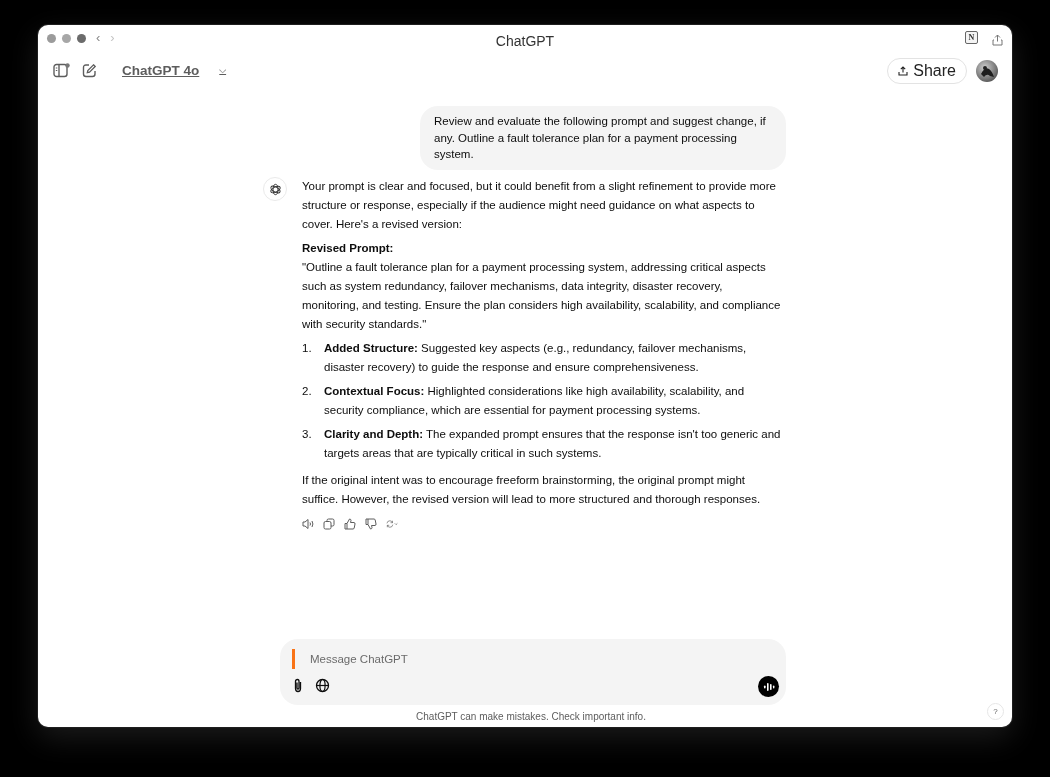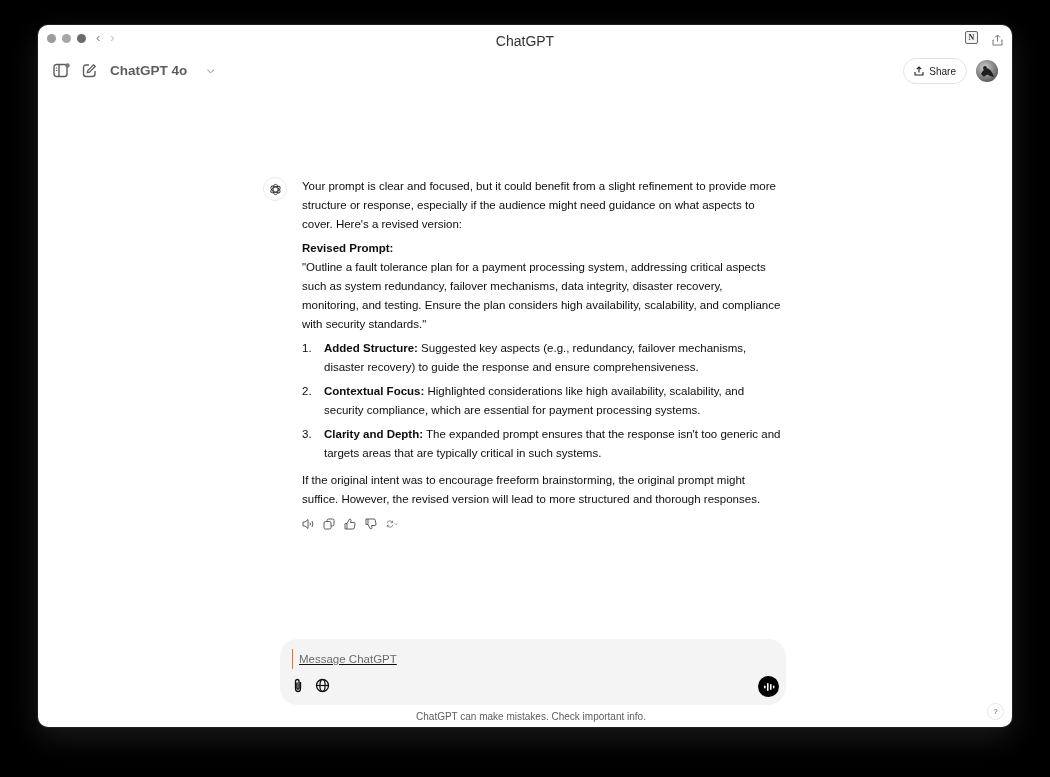--- a/index.html
+++ b/index.html
@@ -25,26 +25,26 @@
   .tb-right { position: absolute; right: 8px; top: 6px; display: flex; gap: 14px; align-items: center; }
   .notion-icon {
     width: 11px; height: 11px; border: 1px solid #666; border-radius: 2px; font-size: 8px; font-weight: bold;
     display: flex; align-items: center; justify-content: center; font-family: "Liberation Serif", serif; color: #333; background: #f4f4f4;
   }
   .share-small-icon { width: 12px; height: 12px; }
 
   .header { position: absolute; left: 0; top: 28px; width: 100%; height: 36px; }
   .hdr-left { position: absolute; left: 14px; top: 8px; display: flex; align-items: center; gap: 10px; }
   .icon-btn { width: 18px; height: 18px; display: flex; align-items: center; justify-content: center; cursor: pointer; }
-  .model-sel { display: flex; align-items: center; gap: 20px; font-size: 13.5px; font-weight: bold; color: #5d5d5d; margin-left: 2px; cursor: pointer; }
+  .model-sel { display: flex; align-items: center; gap: 20px; font-size: 13.5px; font-weight: bold; color: #5d5d5d; margin-left: 14px; cursor: pointer; text-decoration: underline; }
   .model-sel .chev { font-size: 9px; color: #9a9a9a; }
   .hdr-right { position: absolute; right: 14px; top: 5px; display: flex; align-items: center; gap: 9px; }
   .share-btn {
     height: 24px; padding: 0 10px; border: 1px solid #e3e3e3; border-radius: 14px; display: flex; align-items: center; gap: 5px;
-    font-size: 10px; color: #222; background: #fff; cursor: pointer;
+    font-size: 16px; color: #222; background: #fff; cursor: pointer;
   }
   .avatar { width: 22px; height: 22px; border-radius: 50%; background: radial-gradient(circle at 40% 35%, #cfcfcf 0%, #8a8a8a 45%, #333 100%); overflow: hidden; position: relative; }
 
   .user-bubble {
     position: absolute; left: 382px; top: 81px; width: 366px; box-sizing: border-box;
     background: #f4f4f4; border-radius: 18px; padding: 7px 14px 7px 14px;
     font-size: 11.5px; line-height: 16.5px; color: #0d0d0d;
   }
   .assistant { position: absolute; left: 225px; top: 152px; width: 520px; }
   .gpt-avatar {
@@ -61,21 +61,21 @@
   .msg ol li .body { flex: 1; }
   .msg .closing { margin-top: 8px; }
   .actions { display: flex; gap: 8px; margin-top: 8px; align-items: center; }
   .actions .a-icon { width: 13px; height: 13px; cursor: pointer; display: flex; align-items: center; }
 
   .composer {
     position: absolute; left: 242px; top: 614px; width: 506px; height: 66px; background: #f4f4f4; border-radius: 18px;
   }
   .composer input {
     position: absolute; left: 12px; top: 10px; width: 440px; height: 18px; border: none; background: transparent; outline: none;
-    font-family: "Liberation Sans", sans-serif; font-size: 11.5px; color: #0d0d0d; border-left: 1px solid #f97316; padding-left: 6px; text-decoration: underline;
+    font-family: "Liberation Sans", sans-serif; font-size: 11.5px; color: #0d0d0d; border-left: 3px solid #f97316; padding-left: 15px;
   }
   .composer input::placeholder { color: #6b6b6b; }
   .cmp-tools { position: absolute; left: 10px; top: 38px; display: flex; gap: 8px; }
   .cmp-tools .icon-btn { width: 16px; height: 16px; }
   .voice-btn {
     position: absolute; right: 7px; top: 37px; width: 21px; height: 21px; border-radius: 50%; background: #000;
     display: flex; align-items: center; justify-content: center; cursor: pointer;
   }
   .disclaimer { position: absolute; left: 0; right: 0; top: 686px; text-align: center; font-size: 10px; color: #5d5d5d; margin-left: 12px; }
   .help-btn {
@@ -142,20 +142,21 @@
       </div>
       <div class="avatar">
         <svg width="22" height="22" viewBox="0 0 22 22">
             <path d="M5 14 Q9 6 13 9 Q16 11 18 17 L14 16 Q11 13 8 17 Z" fill="#1e1e1e"></path>
             <circle cx="9" cy="8" r="2" fill="#222"></circle>
           </svg>
       </div>
     </div>
   </div>
 
+  <div class="user-bubble">Review and evaluate the following prompt and suggest change, if any. Outline a fault tolerance plan for a payment processing system.</div>
 
   <div class="assistant">
     <div class="gpt-avatar">
       <svg width="13" height="13" viewBox="0 0 24 24">
           <g fill="none" stroke="#333" stroke-width="1.8">
             <ellipse cx="12" cy="12" rx="4.5" ry="9.5"></ellipse>
             <ellipse cx="12" cy="12" rx="4.5" ry="9.5" transform="rotate(60 12 12)"></ellipse>
             <ellipse cx="12" cy="12" rx="4.5" ry="9.5" transform="rotate(120 12 12)"></ellipse>
           </g>
         </svg>

